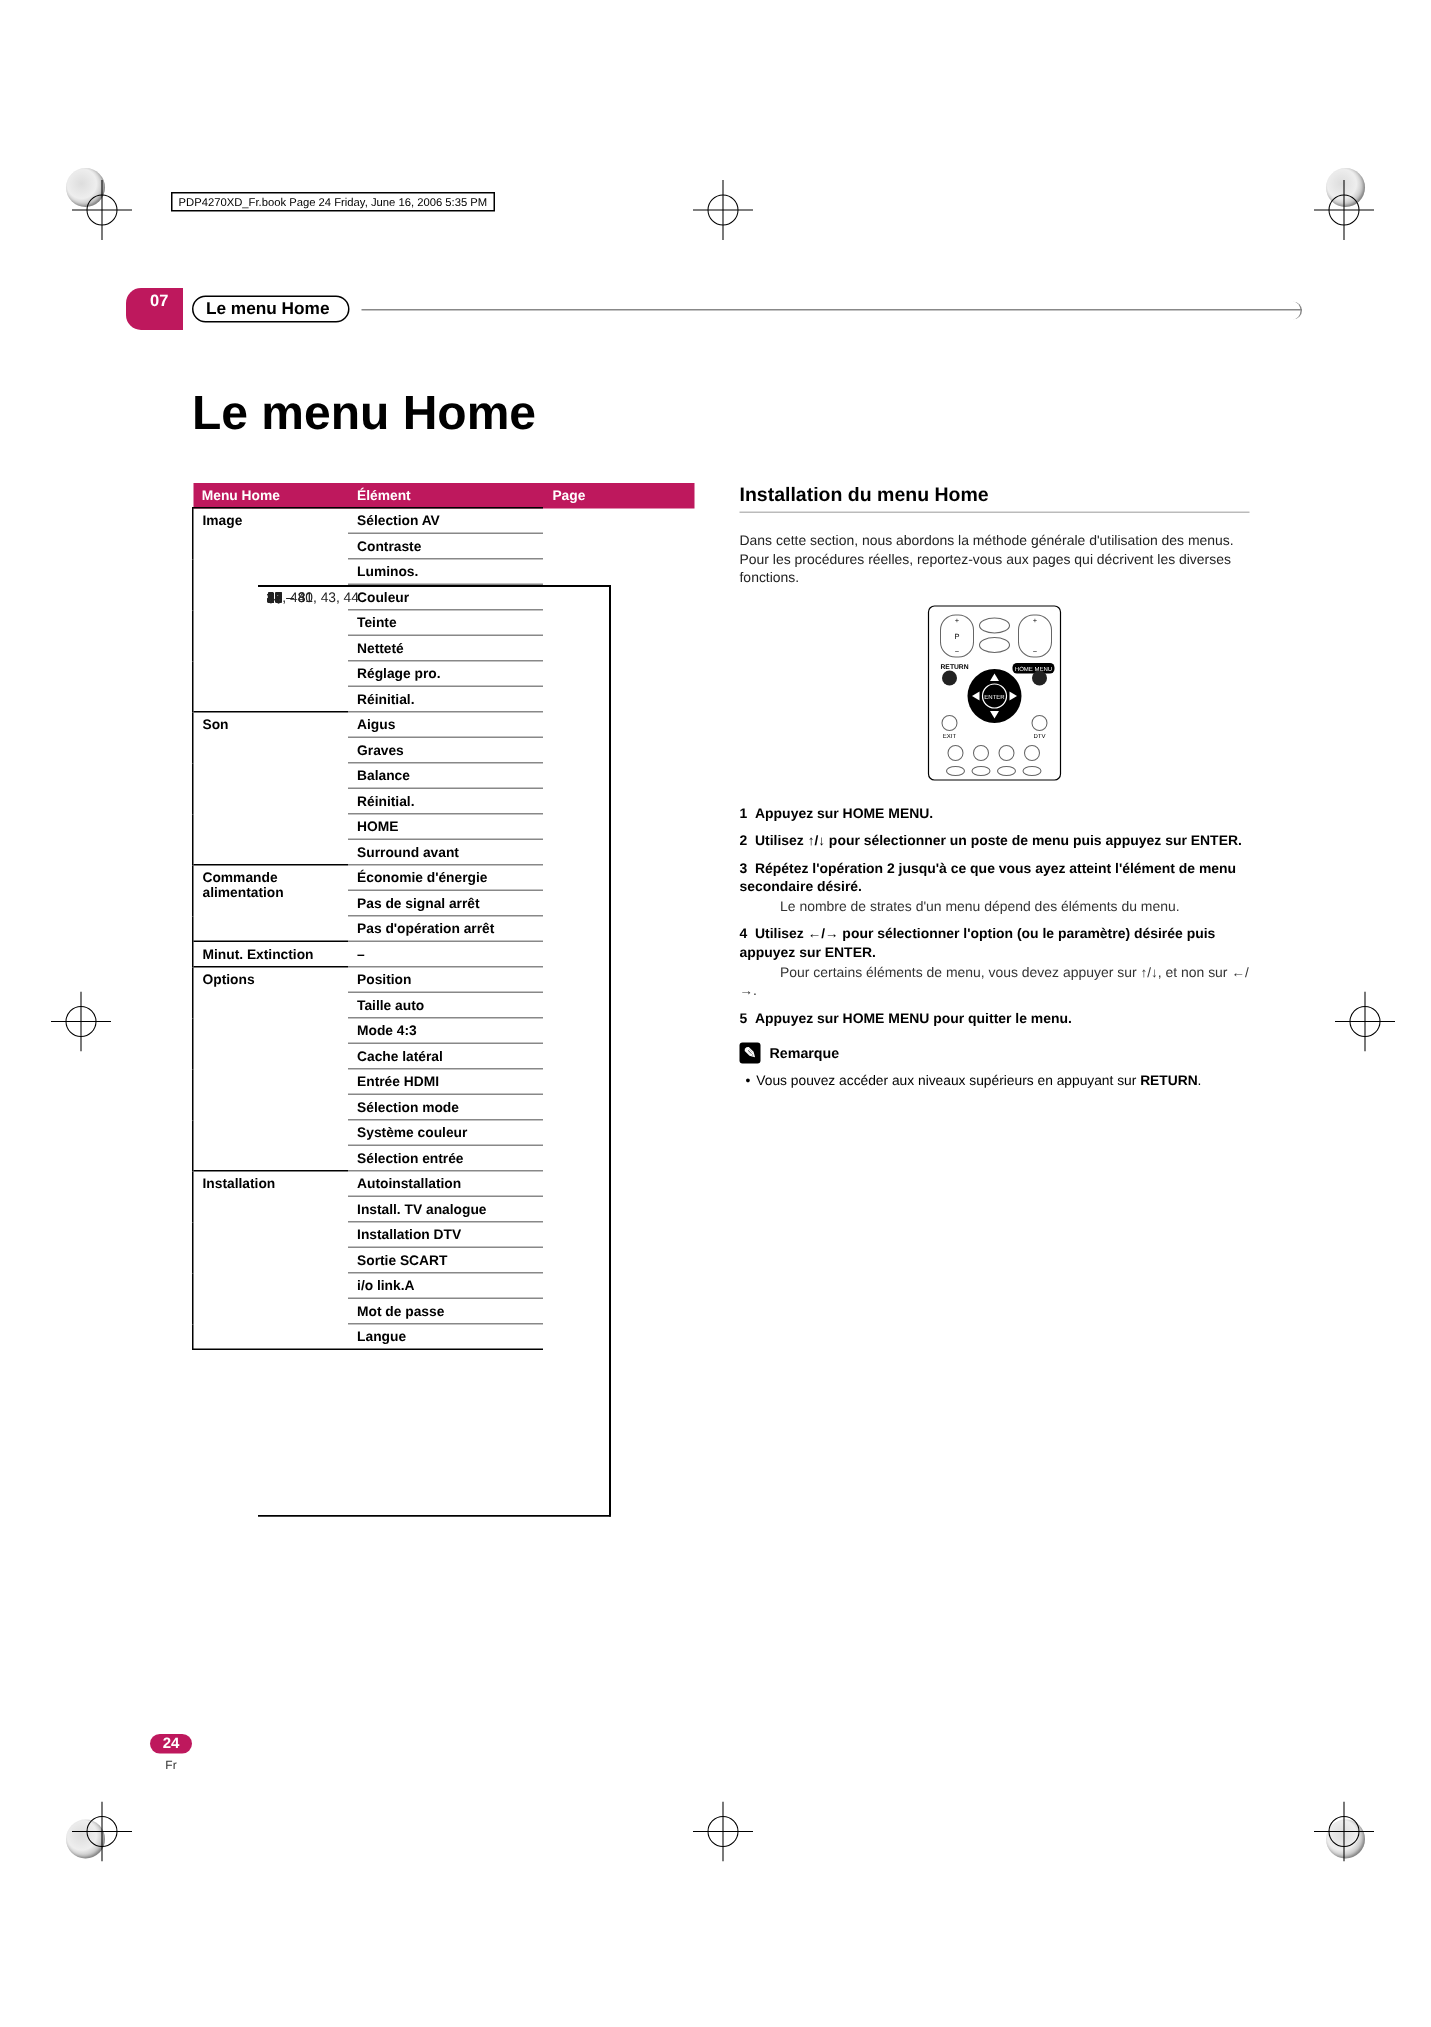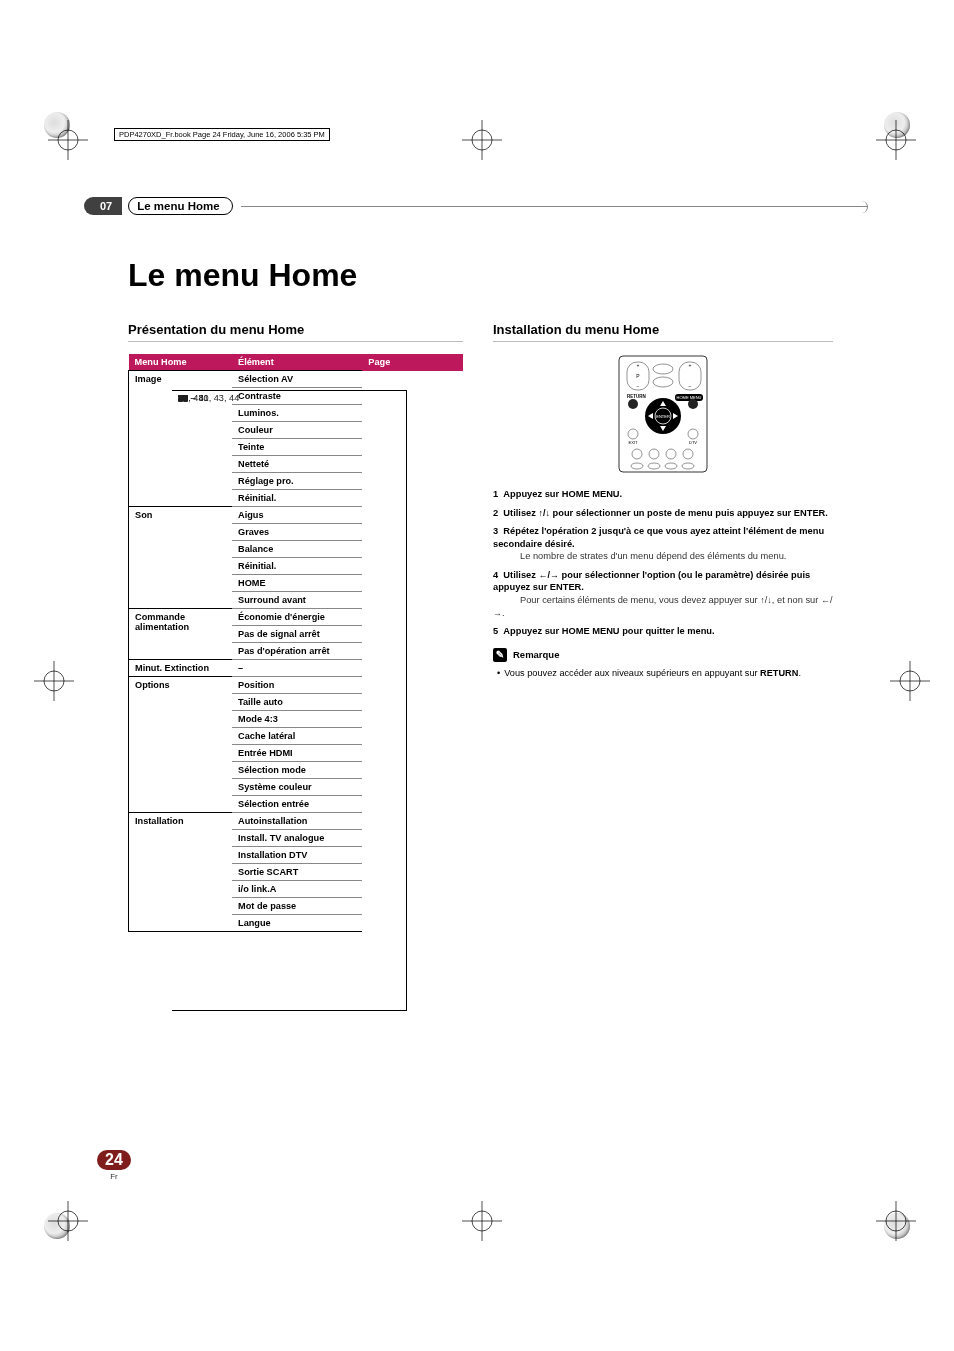--- a/index.html
+++ b/index.html
@@ -53,26 +53,26 @@
     bottom: 170px;
   }
 
   .header-band {
     display: flex;
     align-items: center;
     height: 22px;
     margin-bottom: 40px;
   }
   .chap-pill {
-    background: #404040;
+    background: #be185d;
     color: #fff;
     border-radius: 10px 0 0 10px;
     font-size: 11px;
     font-weight: bold;
-    padding: 3px 10px 3px 16px;
+    padding: 3px 10px 13px 16px;
     margin-left: -2px;
   }
   .header-title-wrap {
     border: 1px solid #000;
     border-radius: 10px;
     font-size: 11.5px;
     font-weight: bold;
     padding: 2px 12px 2px 8px;
     margin-left: 6px;
     display: inline-flex;
@@ -172,24 +172,24 @@
   .note-body .bullet { display:flex; gap:4px; }
   .note-body .bullet:before { content:"•"; }
 
   .page-foot {
     position: absolute;
     bottom: 0; left: 0;
     width: 56px;
     text-align: center;
   }
   .page-num-pill {
-    background: #7f1d1d;
+    background: #be185d;
     color: #fff;
     border-radius: 10px;
-    font-size: 16px;
+    font-size: 10px;
     font-weight: bold;
     padding: 1px 8px;
     display: inline-block;
   }
   .page-lang { font-size: 8px; margin-top: 2px; color:#333; }
 
   .arrow { font-size: 9px; vertical-align: middle; }
 </style>
 </head>
 <body>
@@ -264,21 +264,20 @@
     <span class="chap-pill">07</span>
     <span class="header-title-wrap">Le menu Home</span>
     <span class="header-tail"></span>
   </div>
 
   <div class="chapter-title">Le menu Home</div>
 
   <div class="columns">
 
     <div class="col col-left">
-      <div class="section-heading">Présentation du menu Home</div>
 
       <table class="menu">
         <thead>
           <tr>
             <th>Menu Home</th>
             <th>Élément</th>
             <th>Page</th>
           </tr>
         </thead>
         <tbody id="menu-body">
@@ -419,20 +418,21 @@
             <tr class="last">
               <td class="elem">Langue</td>
               <td class="page">28</td>
             </tr>
           </tbody>
       </table>
     </div>
 
     <div class="col col-right">
       <div class="section-heading">Installation du menu Home</div>
+      <p class="body-text">Dans cette section, nous abordons la méthode générale d'utilisation des menus. Pour les procédures réelles, reportez-vous aux pages qui décrivent les diverses fonctions.</p>
 
       <svg class="remote-svg" width="100" height="120">
         <rect x="6" y="2" width="88" height="116" rx="4" fill="none" stroke="#000" stroke-width="0.8"></rect>
 
         <rect x="14" y="8" width="22" height="28" rx="10" fill="none" stroke="#666" stroke-width="0.7"></rect>
         <text x="25" y="24" font-size="5" text-anchor="middle">P</text>
         <text x="25" y="13" font-size="5" text-anchor="middle">+</text>
         <text x="25" y="34" font-size="5" text-anchor="middle">−</text>
         <ellipse cx="50" cy="15" rx="10" ry="5" fill="none" stroke="#666" stroke-width="0.7"></ellipse>
         <ellipse cx="50" cy="28" rx="10" ry="5" fill="none" stroke="#666" stroke-width="0.7"></ellipse>

